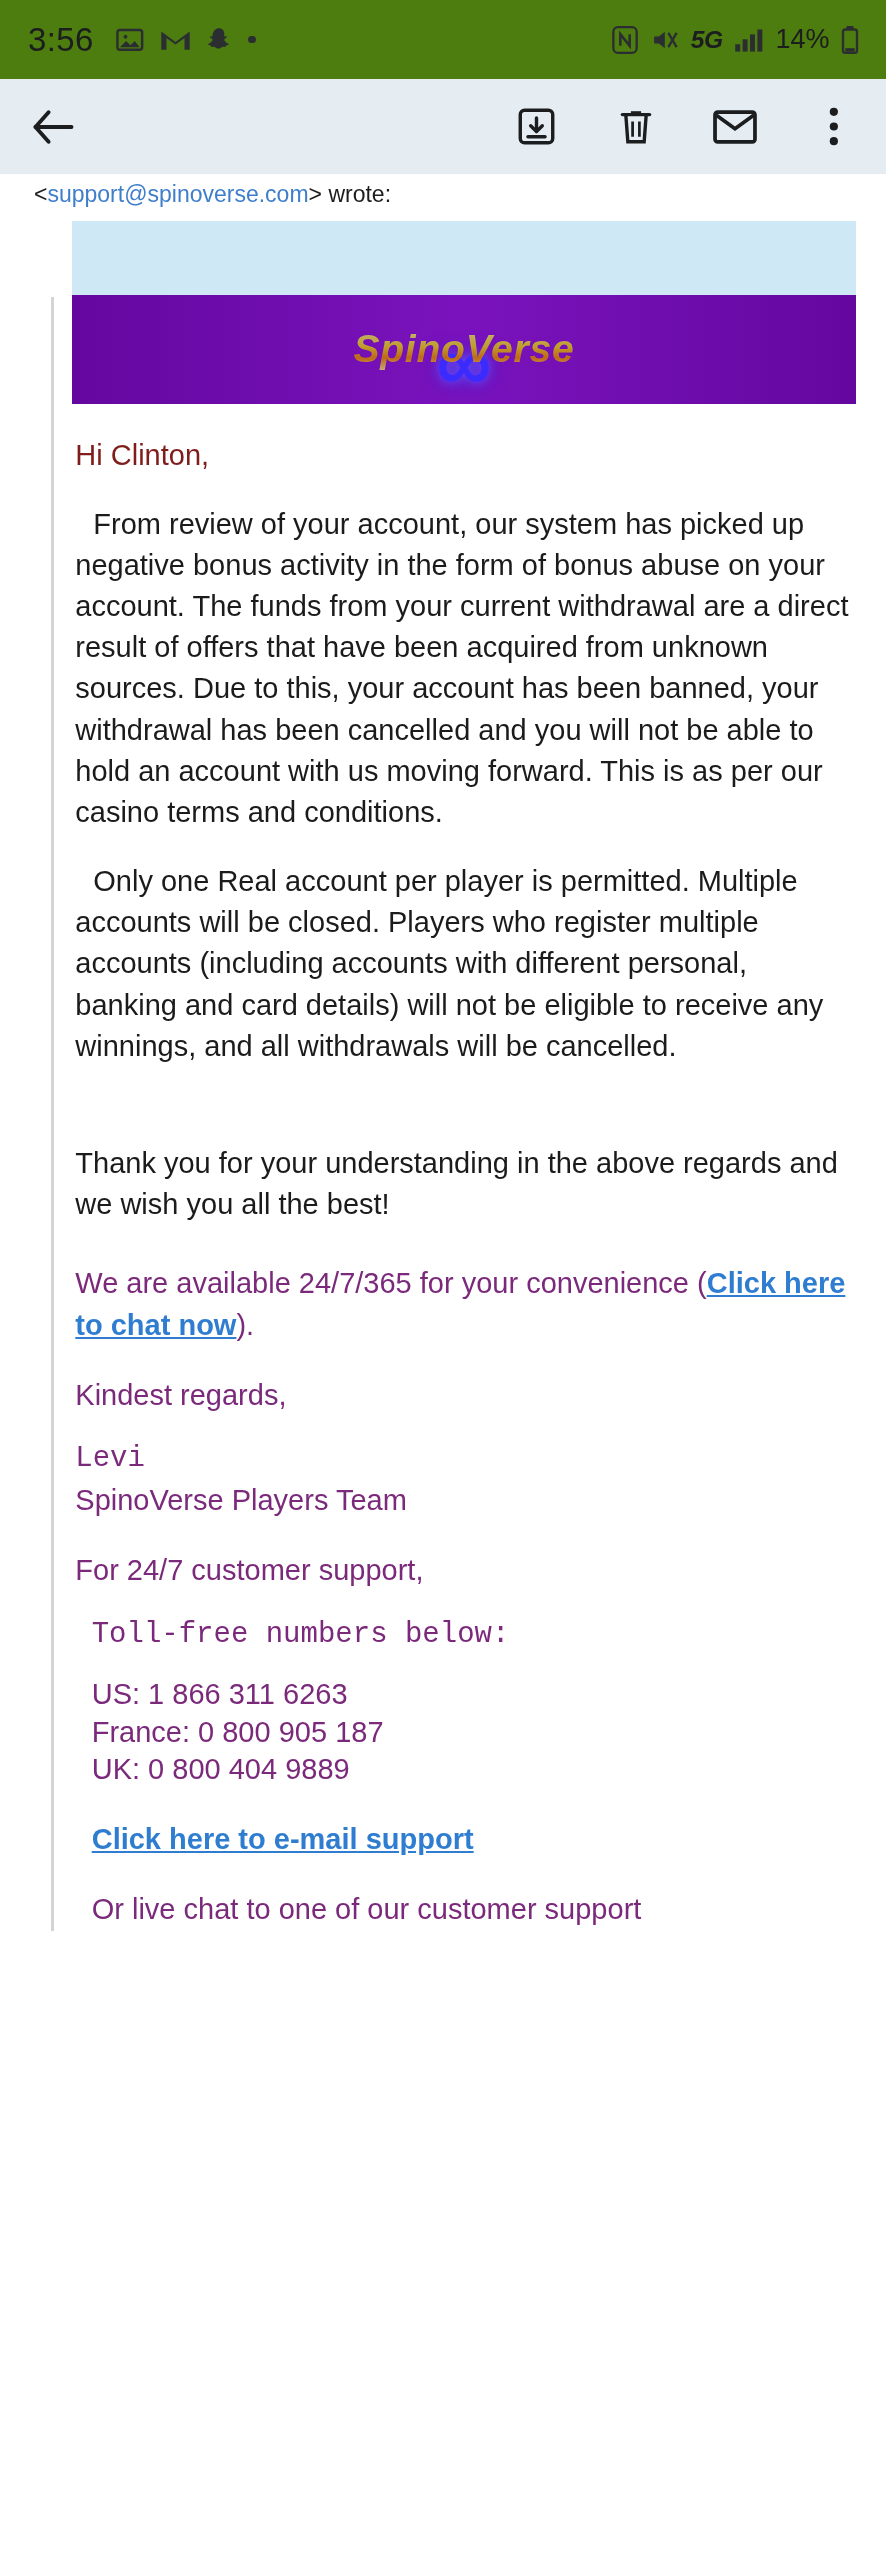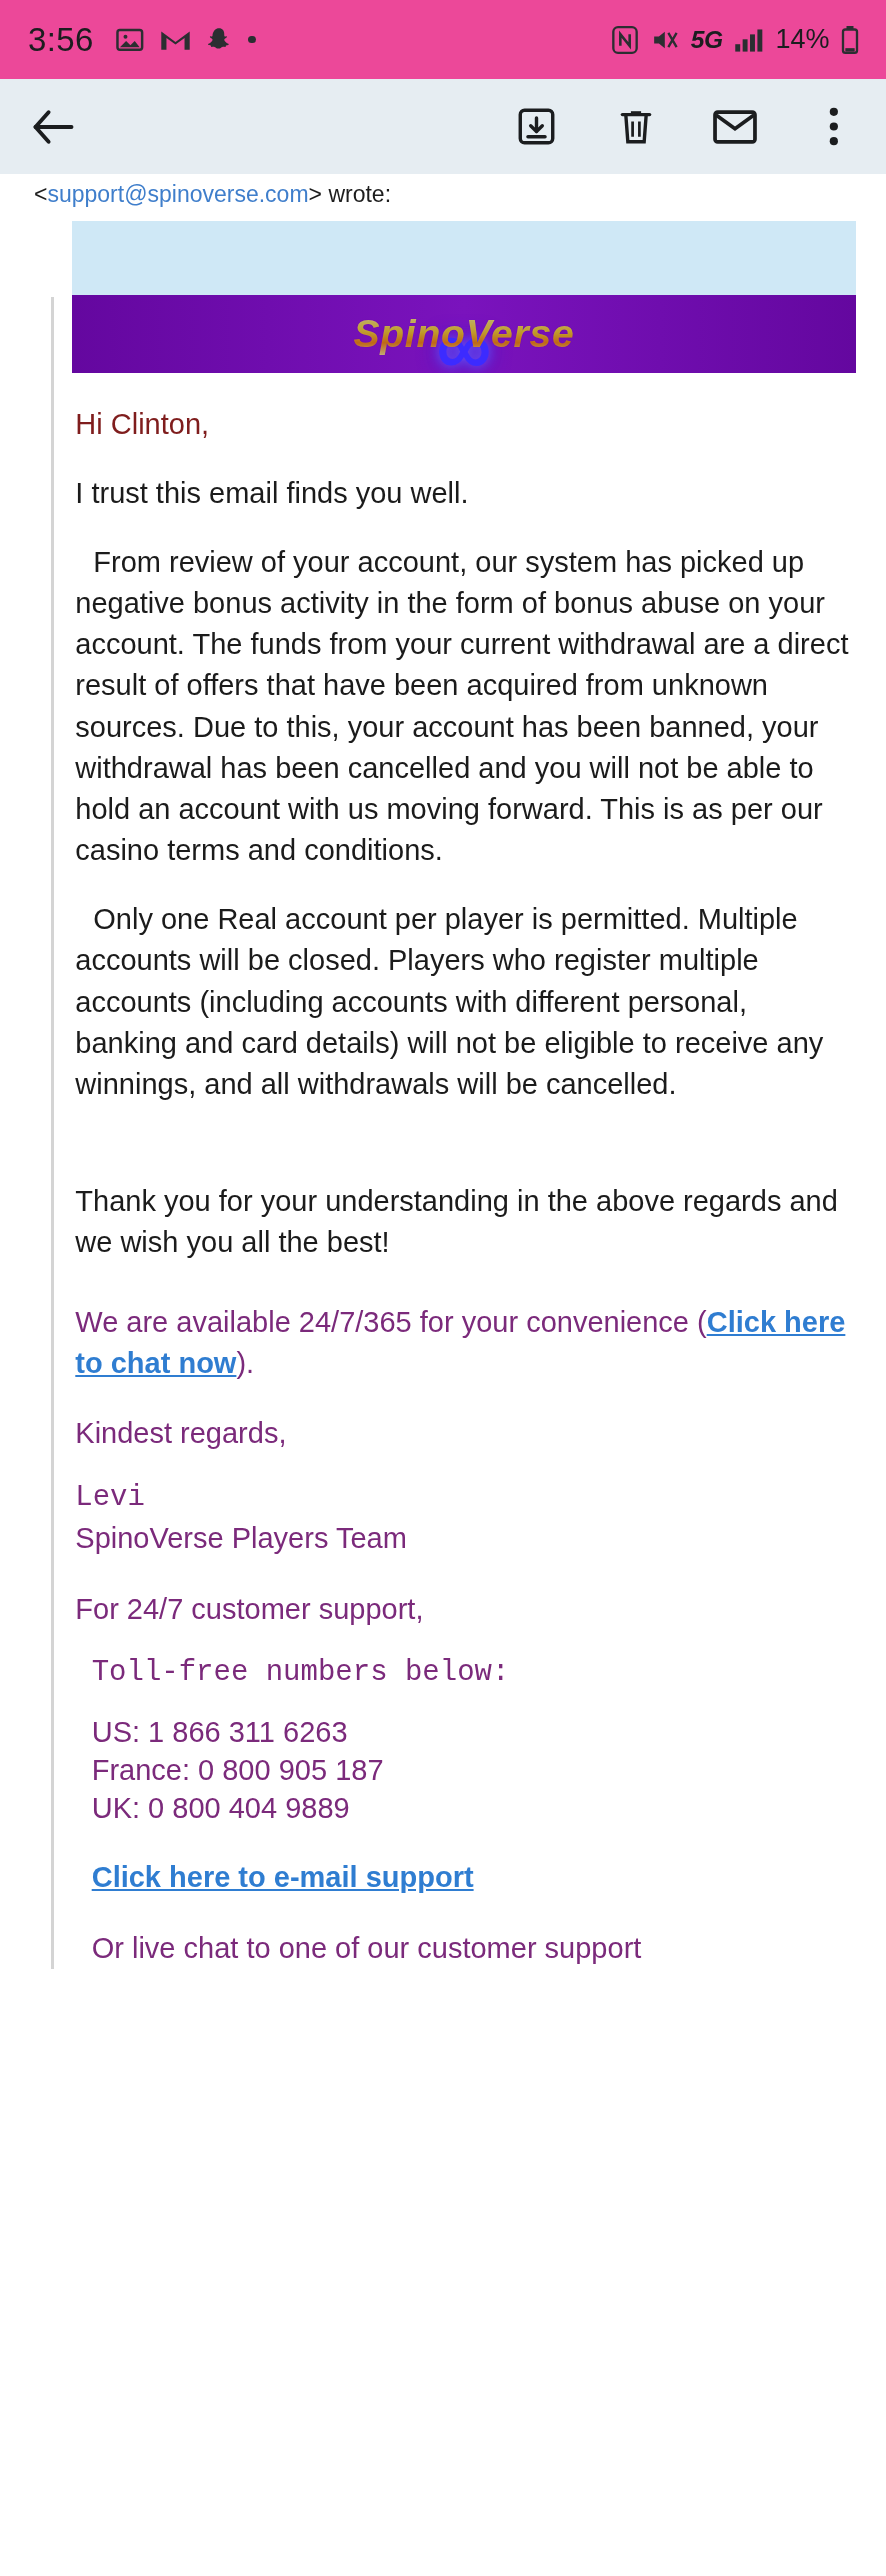--- a/index.html
+++ b/index.html
@@ -7,21 +7,21 @@
     width: 887px;
     height: 2576px;
     background: #ffffff;
     font-family: "Liberation Sans", sans-serif;
   }
   body { position: relative; overflow: hidden; }
 
   
   .statusbar {
     height: 79px;
-    background: #ec4899;
+    background: #4d7c0f;
     display: flex;
     align-items: center;
     padding: 0 28px;
     color: #1b1d1f;
   }
   .clock {
     font-size: 33px;
     letter-spacing: 0.4px;
     font-weight: 400;
   }
@@ -91,21 +91,21 @@
   .email-wrap {
     margin-left: 72px;
     margin-right: 31px;
   }
 
   .banner-top {
     height: 74px;
     background: #cfe8f6;
   }
   .banner-logo {
-    height: 78px;
+    height: 109px;
     background: #6a0ca8;
     background: linear-gradient(90deg,#64079f 0%,#7a13bd 50%,#64079f 100%);
     display: flex;
     align-items: center;
     justify-content: center;
     position: relative;
     overflow: hidden;
   }
   .logo-text {
     font-size: 39px;
@@ -291,21 +291,20 @@
 
     <div class="banner-logo">
       <span class="logo-infinity">∞</span>
       <span class="logo-text">SpinoVerse</span>
     </div>
 
     <div class="body-text">
 
       <div class="greeting">Hi Clinton,</div>
 
-      <p class="para">I trust this email finds you well.</p>
       <p class="para indent">From review of your account, our system has picked up negative bonus activity in the form of bonus abuse on your account. The funds from your current withdrawal are a direct result of offers that have been acquired from unknown sources. Due to this, your account has been banned, your withdrawal has been cancelled and you will not be able to hold an account with us moving forward. This is as per our casino terms and conditions.</p>
       <p class="para indent">Only one Real account per player is permitted. Multiple accounts will be closed. Players who register multiple accounts (including accounts with different personal, banking and card details) will not be eligible to receive any winnings, and all withdrawals will be cancelled.</p>
 
       <div class="gap-block"></div>
 
       <p class="para">Thank you for your understanding in the above regards and we wish you all the best!</p>
 
       <div class="avail">
         <span>We are available 24/7/365 for your convenience (</span><a href="#">Click here to chat now</a><span>).</span>
       </div>

